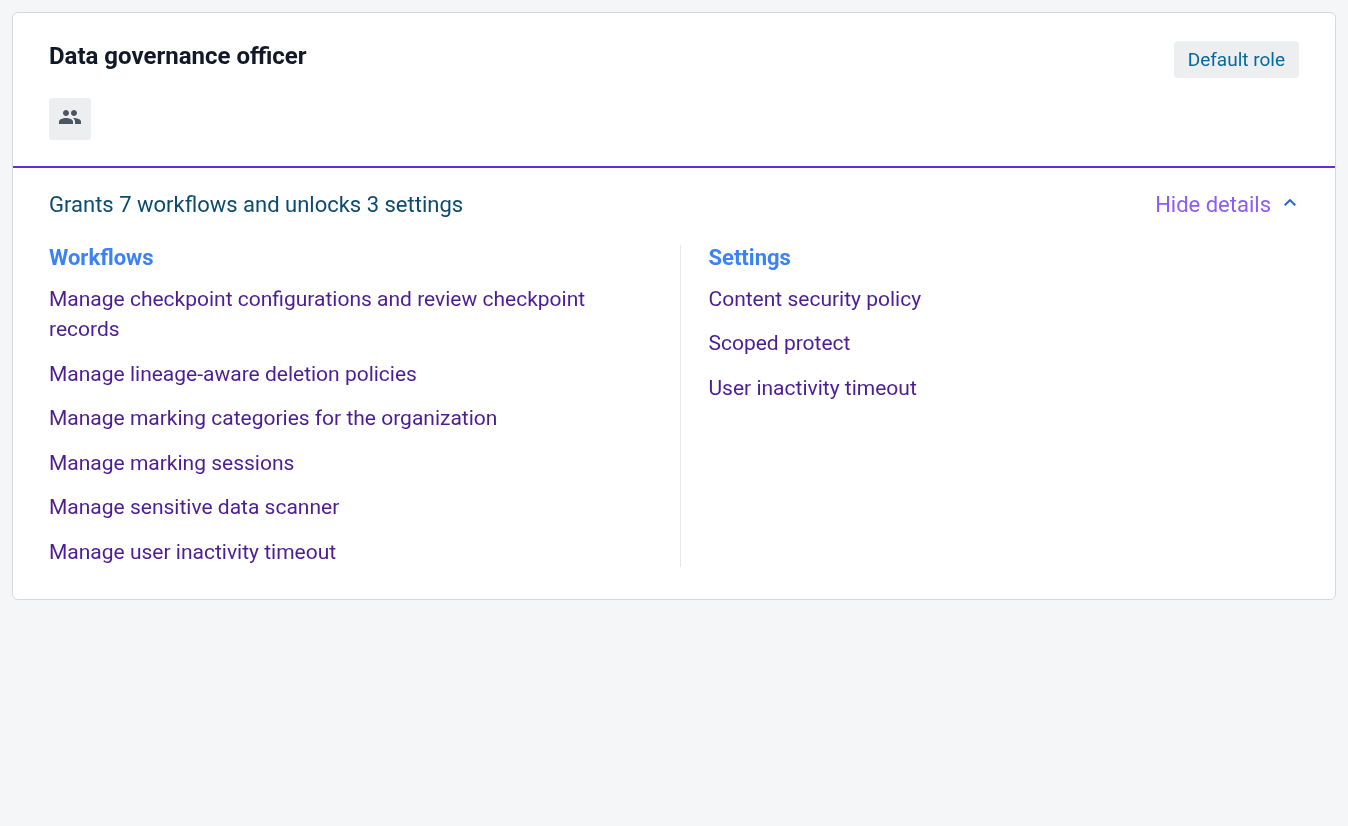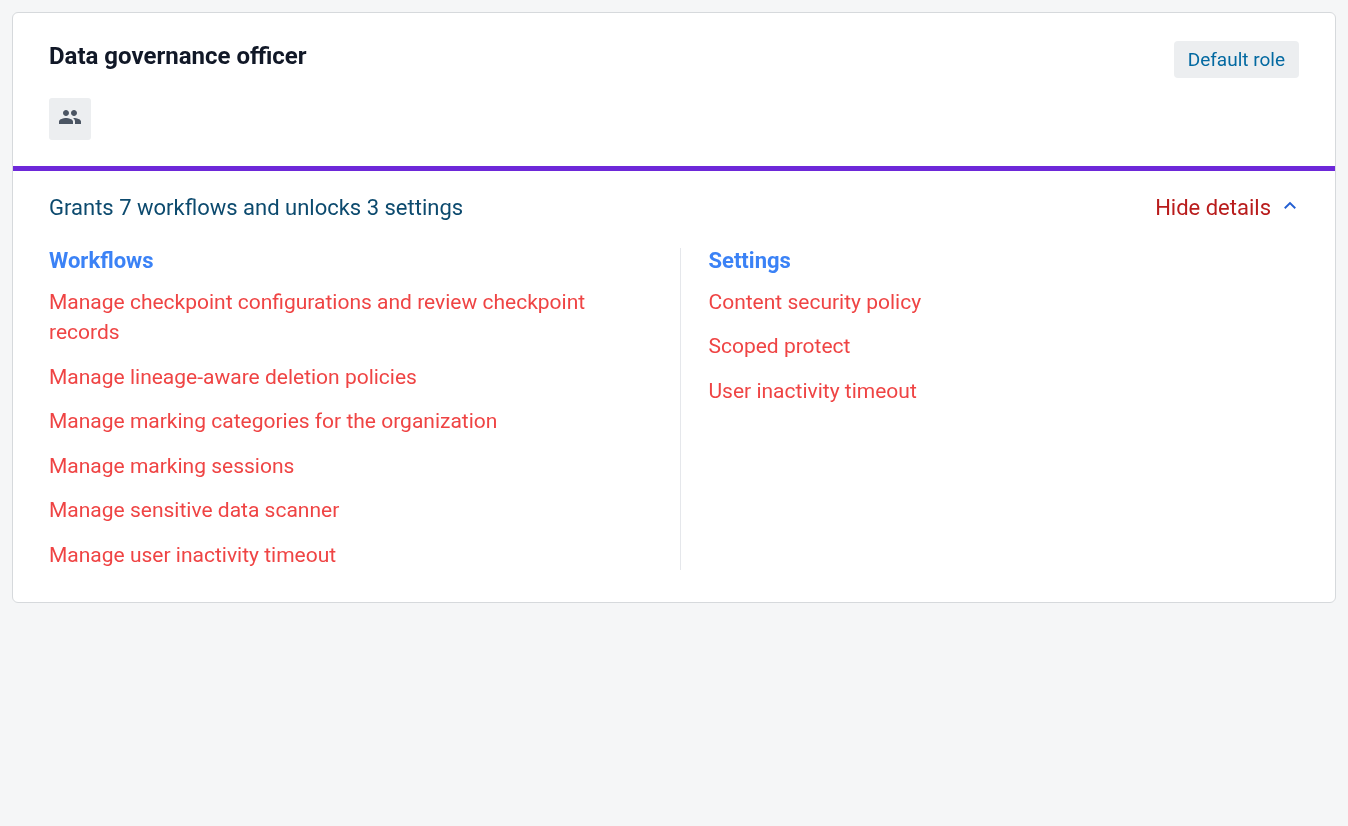--- a/index.html
+++ b/index.html
@@ -17,21 +17,21 @@
     .card {
       background: #ffffff;
       border: 1px solid #d6d9dc;
       border-radius: 6px;
       width: 100%;
       max-width: 1324px;
       margin: 0 auto;
     }
     .card-header {
       padding: 28px 36px 26px 36px;
-      border-bottom: 5px solid #6d28d9;
+      border-bottom: 2px solid #6d28d9;
     }
     .header-top-row {
       display: flex;
       justify-content: space-between;
       align-items: flex-start;
     }
     .role-title {
       font-size: 24px;
       font-weight: 700;
       color: #111827;
@@ -76,21 +76,21 @@
       margin-bottom: 28px;
     }
     .summary-text {
       font-size: 22px;
       color: #0c4a6e;
     }
     .toggle-link {
       display: flex;
       align-items: center;
       gap: 10px;
-      color: #b91c1c;
+      color: #8b5cf6;
       font-size: 22px;
       cursor: pointer;
       text-decoration: none;
     }
     .toggle-link svg {
       width: 18px;
       height: 18px;
       stroke: #235fd2;
       stroke-width: 2.5;
       fill: none;
@@ -113,21 +113,21 @@
       font-size: 22px;
       font-weight: 700;
       color: #3b82f6;
       margin-bottom: 14px;
     }
     .item-list {
       list-style: none;
     }
     .item-list li {
       font-size: 21px;
-      color: #ef4444;
+      color: #4c1d95;
       line-height: 1.45;
       margin-bottom: 14px;
     }
     .item-list li:last-child {
       margin-bottom: 0;
     }
   </style>
 </head>
 <body>
 

